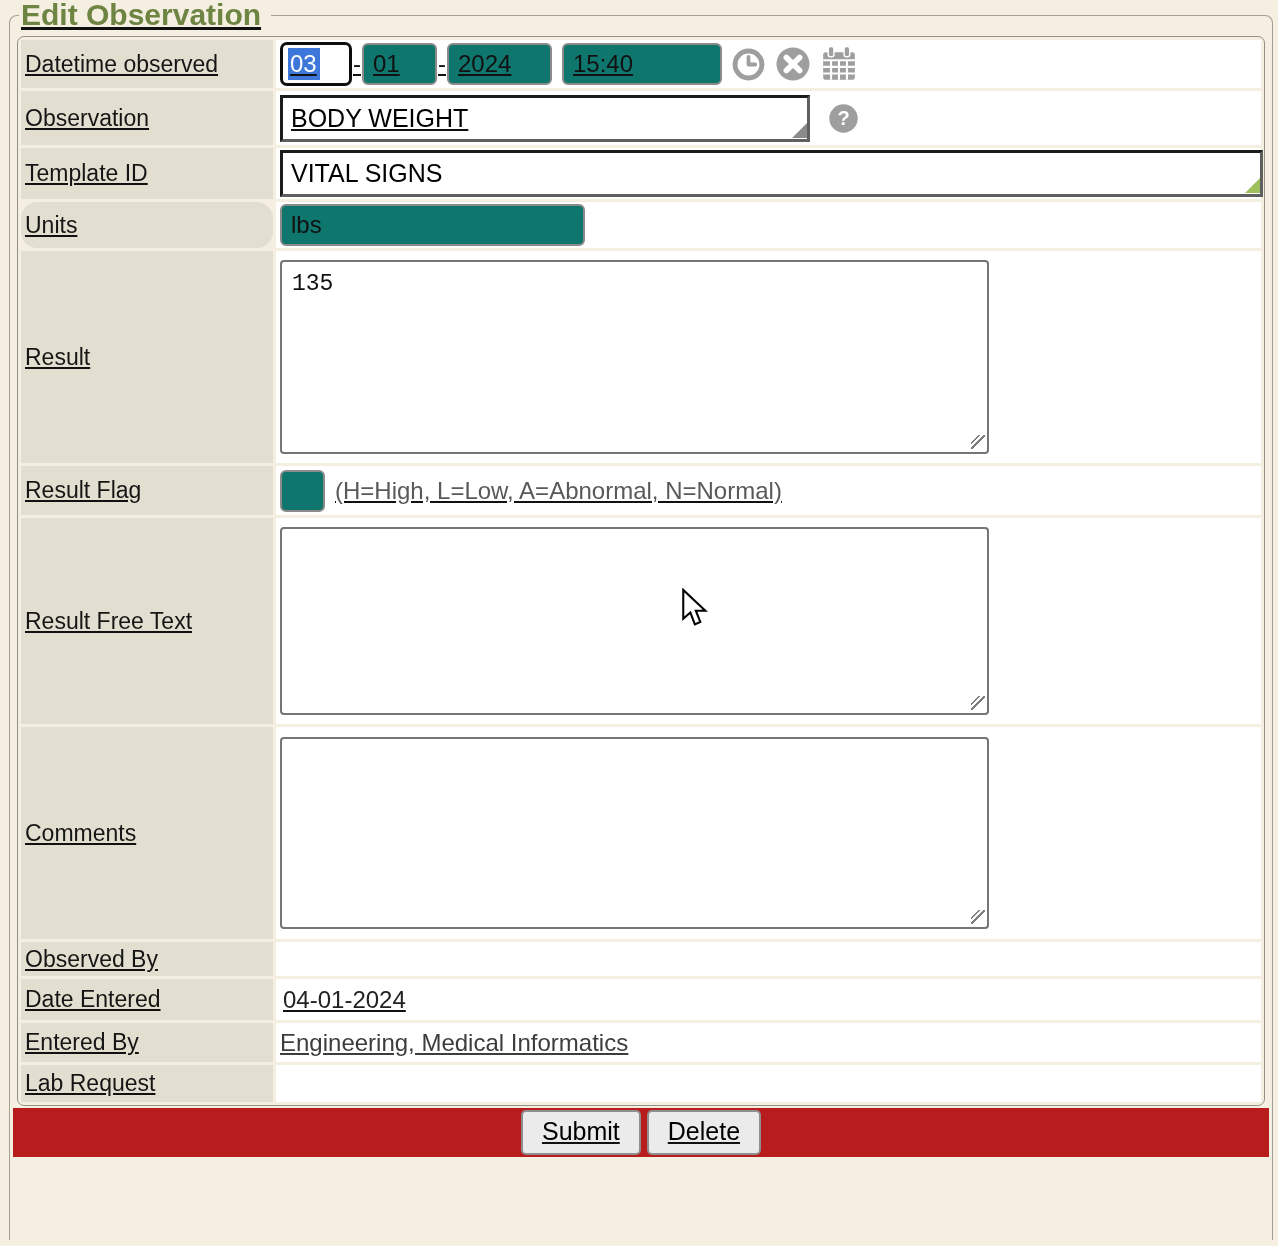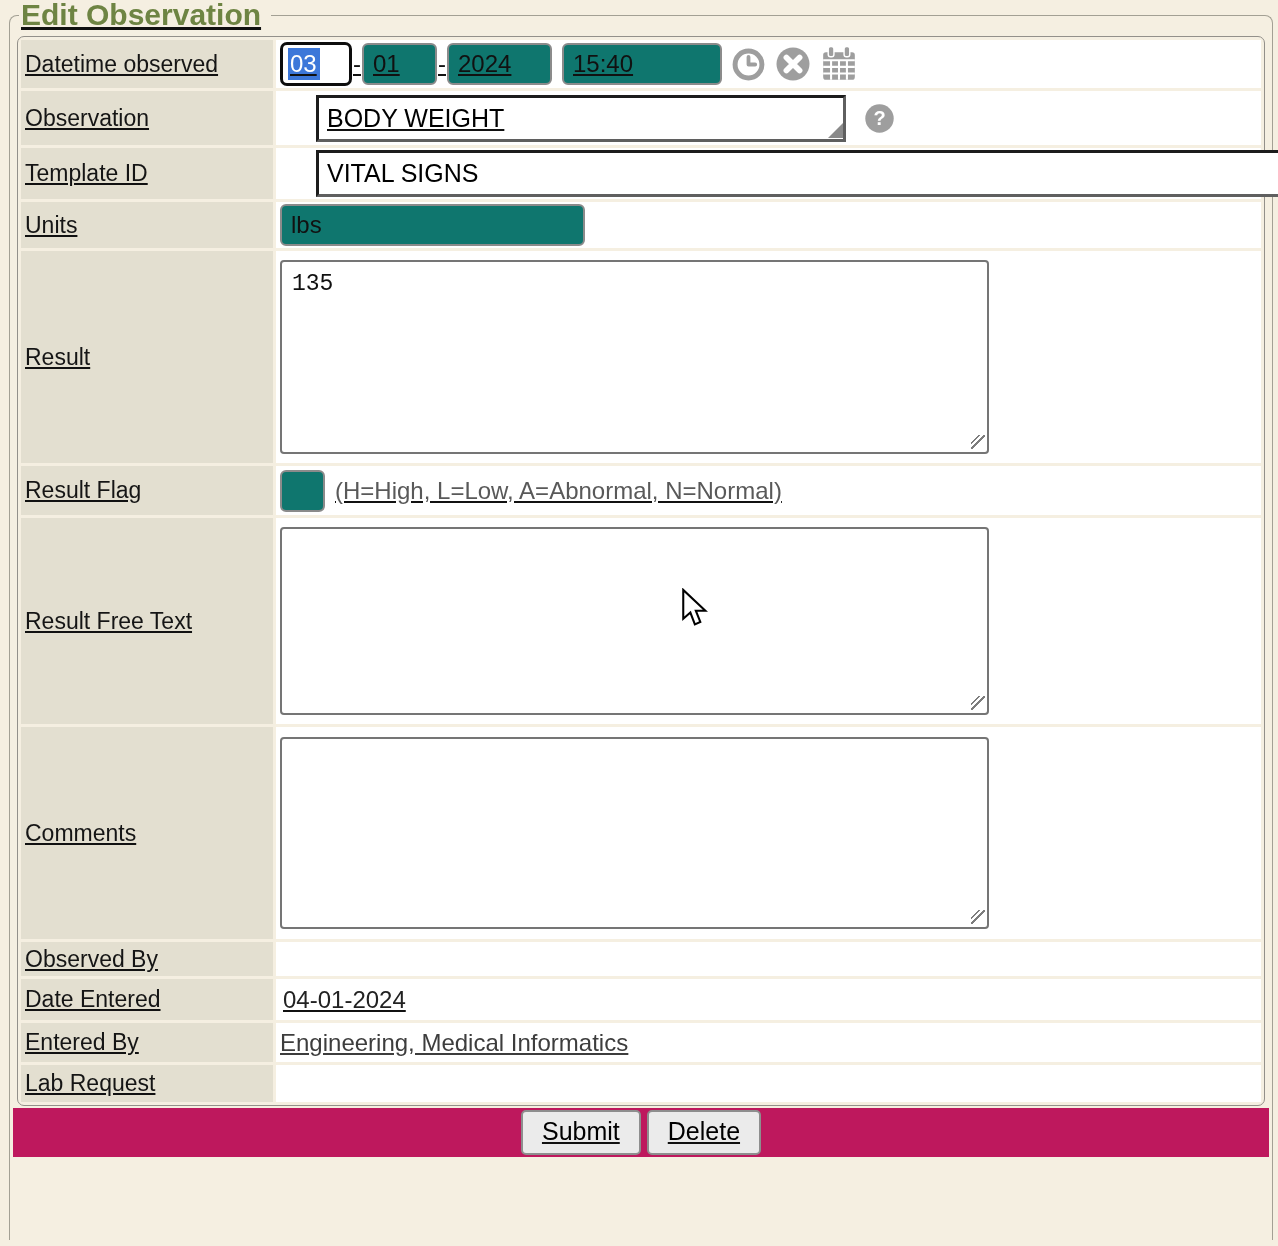--- a/index.html
+++ b/index.html
@@ -87,21 +87,20 @@
     display: block;
     height: 47px;
     border: 3px solid;
     border-color: #1c1c1c #5f5f5f #5f5f5f #1c1c1c;
     border-radius: 0;
     resize: none; overflow: hidden;
     font-family: "Liberation Sans", sans-serif;
     font-size: 25px;
     padding: 6px 8px 0 8px;
     outline: none;
-    margin-left: 36px;
   }
   .w-obs  { width: 530px; }
   .w-tpl  { width: 983px; }
   .grip-tri {
     position: absolute; right: 3px; bottom: 4px;
     width: 0; height: 0;
     border-left: 15px solid transparent;
     border-bottom: 15px solid #8a8a8a;
   }
   .grip-tri.green { border-bottom-color: #9dc05c; }
@@ -136,21 +135,21 @@
       transparent 11px);
   }
   .hint { color: #595959; font-size: 24px; margin-left: 10px; white-space: nowrap; }
   .flag-flex { display: flex; align-items: center; }
   .plain-val { font-size: 24px; color: #222; padding-left: 3px; }
   a.user-link { color: #3d3d3d; text-decoration: underline; font-size: 24px; }
   
   .button-bar {
     width: 1256px; margin: 2px auto 0 auto;
     height: 49px;
-    background: #be185d;
+    background: #b91c1c;
     display: flex; align-items: center; justify-content: center;
     gap: 6px;
   }
   button.frm-btn {
     font-family: "Liberation Sans", sans-serif;
     font-size: 25px;
     color: #000;
     background: #ebebeb;
     border: 2px solid #8e8e8e;
     border-radius: 5px;
@@ -229,21 +228,21 @@
       <td class="val">
         <div class="ta-wrap">
           <textarea class="oneline w-tpl" rows="1" style="">VITAL SIGNS</textarea>
           <div class="grip-tri green"></div>
         </div>
       </td>
     </tr>
 
 
     <tr>
-      <td class="lbl" style="height:46px;">Units</td>
+      <td class="lbl" style="height:46px;border-radius:16px;">Units</td>
       <td class="val">
         <input class="box in-mid" value="lbs" style="">
       </td>
     </tr>
 
     <tr>
       <td class="lbl" style="height:212px;">Result</td>
       <td class="val">
         <div class="ta-wrap">
           <textarea class="big h-result" style="">135</textarea>

